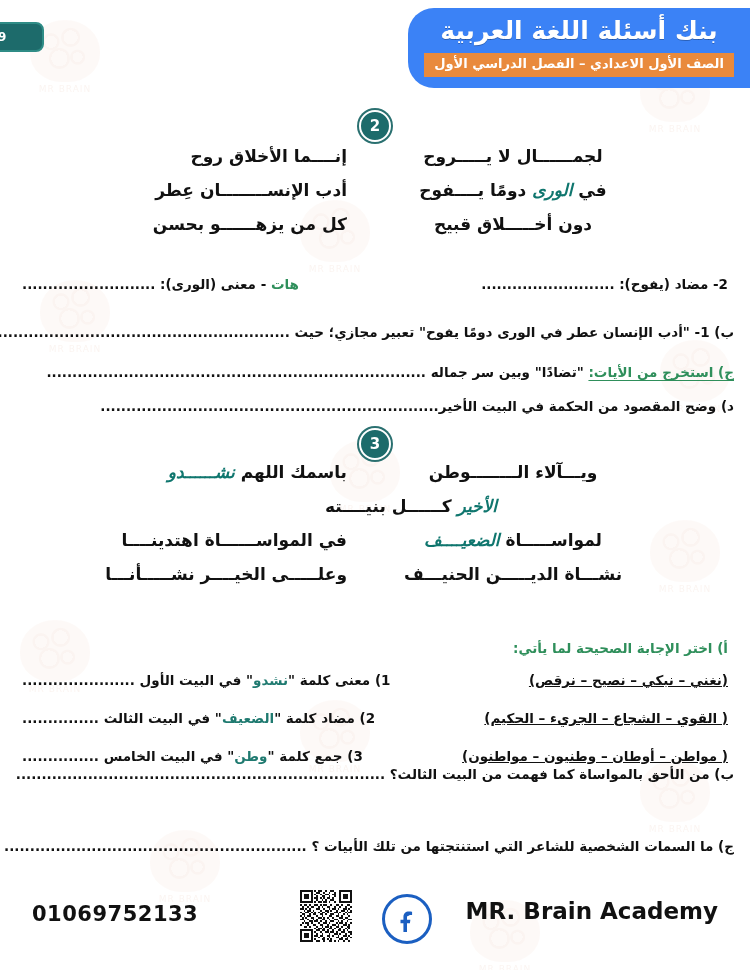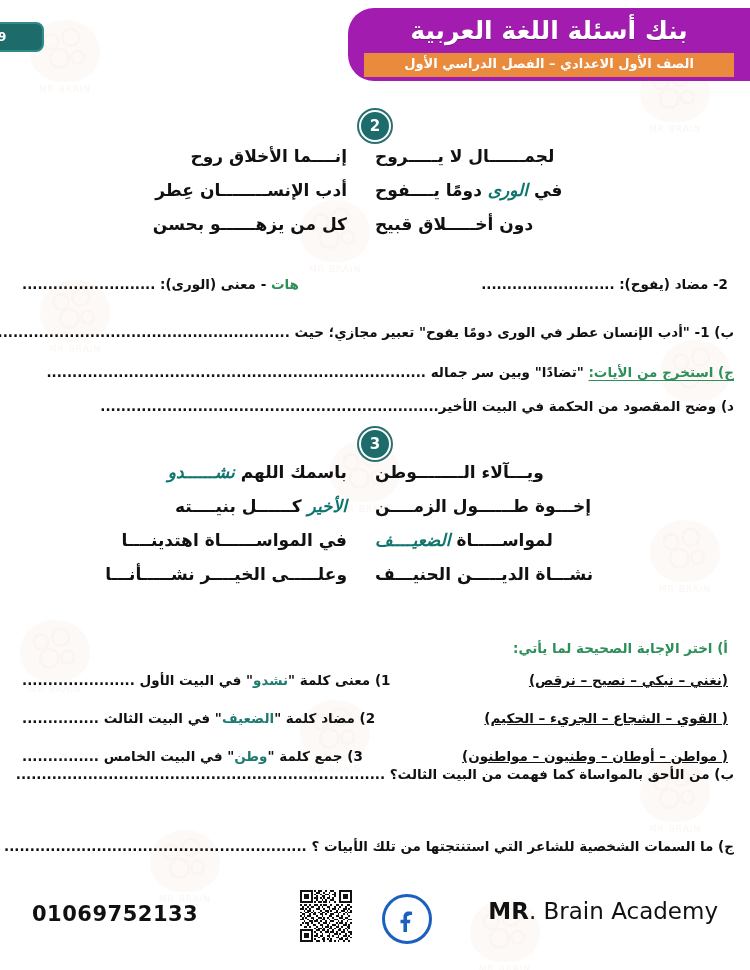--- a/index.html
+++ b/index.html
@@ -39,25 +39,25 @@
     z-index:5;
   }
   .page-badge span{
     color:#ffffff;font-size:12px;font-weight:bold;
     padding-right:10px;
   }
 
   
   .banner{
     position:absolute;right:0;top:8px;
-    width:402px;
-    background:#a21caf;
+    width:342px;
+    background:#3b82f6;
     border-top-left-radius:26px;
     border-bottom-left-radius:26px;
-    padding:9px 16px 4px 16px;
+    padding:9px 16px 11px 16px;
     box-sizing:border-box;
     z-index:4;
   }
   .banner-title{
     color:#ffffff;
     font-size:25px;font-weight:bold;
     text-align:center;
     letter-spacing:0px;
     line-height:1.15;
     text-shadow:0 1px 0 rgba(0,0,0,.25);
@@ -95,21 +95,21 @@
   }
   .hemistich{
     width:300px;
     font-size:17px;font-weight:bold;
     white-space:nowrap;
     text-align:center;
     color:#111;
     letter-spacing:0px;
   }
   .hemistich.right{text-align:right;padding-right:28px;box-sizing:border-box;}
-  .hemistich.left{text-align:left;padding-right:24px;box-sizing:border-box;}
+  .hemistich.left{text-align:center;padding-right:24px;box-sizing:border-box;}
   .hl{color:#0f766e;font-style:italic;}
 
   .qline{
     position:absolute;width:100%;
     box-sizing:border-box;
     padding:0 16px;
     font-size:13.5px;font-weight:bold;
     white-space:nowrap;
     overflow:hidden;
     line-height:1.5;
@@ -135,21 +135,21 @@
     display:flex;align-items:center;
   }
   .brand{
     position:absolute;right:32px;top:6px;
     direction:ltr;
     font-size:23px;
     color:#111;
     font-family:"DejaVu Sans","Liberation Sans",sans-serif;
   }
   .brand b{font-weight:bold;}
-  .brand .light{font-weight:normal;}
+  .brand .light{font-weight:bold;}
 
   .fb{
     position:absolute;left:382px;top:2px;
     width:44px;height:44px;border-radius:50%;
     border:3px solid #1b5fc1;
     background:#ffffff;
     display:flex;align-items:center;justify-content:center;
   }
   .fb svg{display:block;}
 
@@ -264,21 +264,20 @@
   </div>
 
   <div class="qcircle" style="top:428px;">3</div>
 
   <div class="verses" style="top:462px;">
     <div class="verse-row">
       <div class="hemistich left"><span>ويـــآلاء الــــــــوطن</span></div>
       <div class="hemistich right"><span>باسمك اللهم </span><span class="hl">نشــــــدو</span></div>
     </div>
     <div class="verse-row">
-      <div class="hemistich left"><span>إخـــوة طــــــول الزمــــن</span></div>
       <div class="hemistich right"><span class="hl">الأخير</span><span> كــــــل بنيــــته</span></div>
     </div>
     <div class="verse-row">
       <div class="hemistich left"><span>لمواســـــاة </span><span class="hl">الضعيــــف</span></div>
       <div class="hemistich right"><span>في المواســــــاة اهتدينــــا</span></div>
     </div>
     <div class="verse-row">
       <div class="hemistich left"><span>نشـــاة الديـــــن الحنيـــف</span></div>
       <div class="hemistich right"><span>وعلـــــى الخيــــر نشـــــأنـــا</span></div>
     </div>

